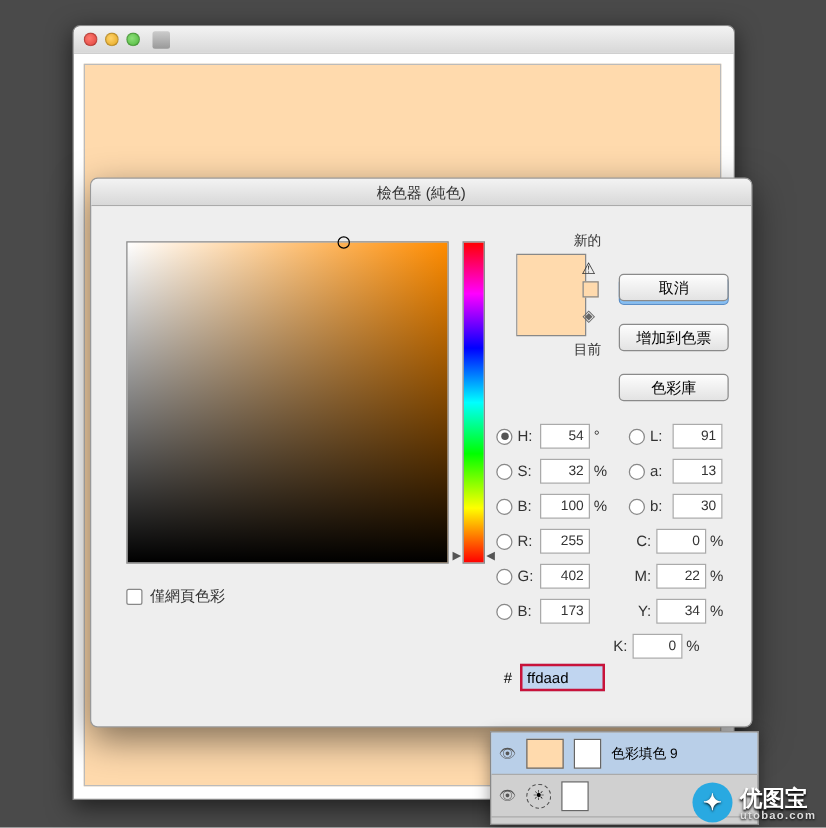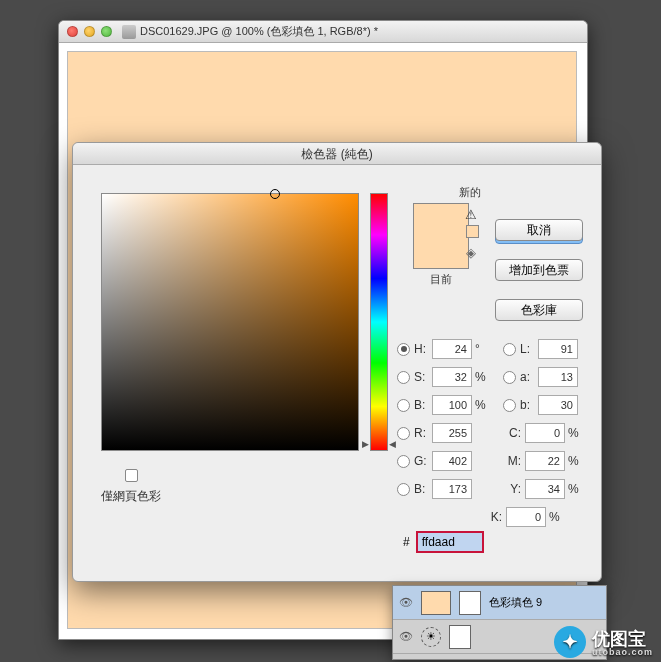--- a/index.html
+++ b/index.html
@@ -28,35 +28,35 @@
   background: linear-gradient(to bottom, #ff0000 0%, #ff00ff 16%, #0000ff 33%, #00ffff 50%, #00ff00 66%, #ffff00 83%, #ff0000 100%);
 }
 .hue-arrows { position: absolute; left: 289px; top: 296px; width: 34px; height: 10px; display:flex; justify-content:space-between; font-size:9px; color:#555;}
 .hue-arrows span{display:inline-block}
 
 .swatch-area { position: absolute; left: 328px; top: 42px; width: 80px; }
 .swatch-label { font-size: 11px; color: #333; text-align: right; margin-bottom: 3px; }
 .swatch { width: 56px; height: 66px; border: 1px solid #888; margin: 0 auto; }
 .swatch .new { height: 50%; background: #ffdaad; }
 .swatch .cur { height: 50%; background: #ffdaad; }
-.swatch-label2 { font-size: 11px; color: #333; text-align: center; margin-top: 3px; }
+.swatch-label2 { font-size: 11px; color: #333; text-align: right; margin-top: 3px; }
 .warn-icon { position:absolute; left: 392px; top: 64px; font-size: 13px; color:#333;}
 .warn-swatch{position:absolute;left:393px;top:82px;width:13px;height:13px;background:#ffdaad;border:1px solid #888}
 .cube-icon{position:absolute;left:393px;top:102px;width:13px;height:13px;color:#666;font-size:13px}
 
 .btn { position: absolute; right: 18px; width: 88px; height: 22px; border-radius: 4px; border: 1px solid #8a8a8a; font-size: 12px; text-align: center; line-height: 20px; cursor: pointer;
   background: linear-gradient(#fdfdfd,#e3e3e3);
 }
 .btn.primary { background: linear-gradient(#cfe8ff,#7fbcf5); border-color: #5a8ec7; }
 .btn.ok { top: 44px; margin-top: 35px; }
 .btn.cancel { top: 76px; }
 .btn.add { top: 116px; }
 .btn.lib { top: 156px; }
 
-.web-only { position: absolute; left: 28px; top: 326px; display: flex; align-items: center; font-size: 12px; color: #333; gap: 6px; flex-direction: column; }
+.web-only { position: absolute; left: 28px; top: 326px; display: flex; align-items: center; font-size: 12px; color: #333; gap: 6px; }
 .web-only .cb { width: 13px; height: 13px; border: 1px solid #888; background: #fff; border-radius: 2px; }
 
 .nums { position: absolute; left: 324px; top: 192px; width: 190px; font-size: 12px; color: #333; }
 .row { display: flex; align-items: center; height: 28px; }
 .radio { width: 13px; height: 13px; border: 1px solid #888; border-radius: 50%; background: #fff; margin-right: 4px; display:inline-flex; align-items:center; justify-content:center;}
 .radio.selected::after { content:''; width:6px; height:6px; border-radius:50%; background:#555; display:block;}
 .lbl { width: 18px; }
 .inp { width: 40px; height: 20px; border: 1px solid #aaa; background: #fff; font-size: 11px; text-align: right; padding-right: 4px; line-height:18px; margin-right: 3px; }
 .unit { width: 16px; }
 .col2 { margin-left: 12px; display:flex; align-items:center;}
@@ -82,21 +82,20 @@
 <body>
 
 <div class="doc-window">
   <div class="doc-titlebar">
     <div class="traffic">
       <div class="tl r"></div>
       <div class="tl y"></div>
       <div class="tl g"></div>
     </div>
     <div class="doc-icon"></div>
-    <span>DSC01629.JPG @ 100% (色彩填色 1, RGB/8*) *</span>
   </div>
   <div class="doc-canvas"></div>
 </div>
 
 <div class="picker">
   <div class="picker-titlebar">檢色器 (純色)</div>
 
   <div class="sb-field">
     <div class="sb-cursor"></div>
   </div>
@@ -125,21 +124,21 @@
 
   <div class="web-only">
     <div class="cb"></div>
     <span>僅網頁色彩</span>
   </div>
 
   <div class="nums">
     <div class="row">
       <span class="radio selected"></span>
       <span class="lbl">H:</span>
-      <div class="inp">24</div>
+      <div class="inp">54</div>
       <span class="unit">°</span>
       <div class="col2">
         <span class="radio"></span>
         <span class="lbl">L:</span>
         <div class="inp">91</div>
       </div>
     </div>
     <div class="row">
       <span class="radio"></span>
       <span class="lbl">S:</span>

